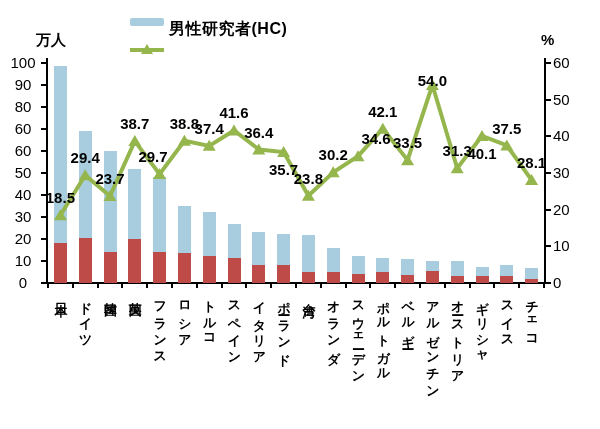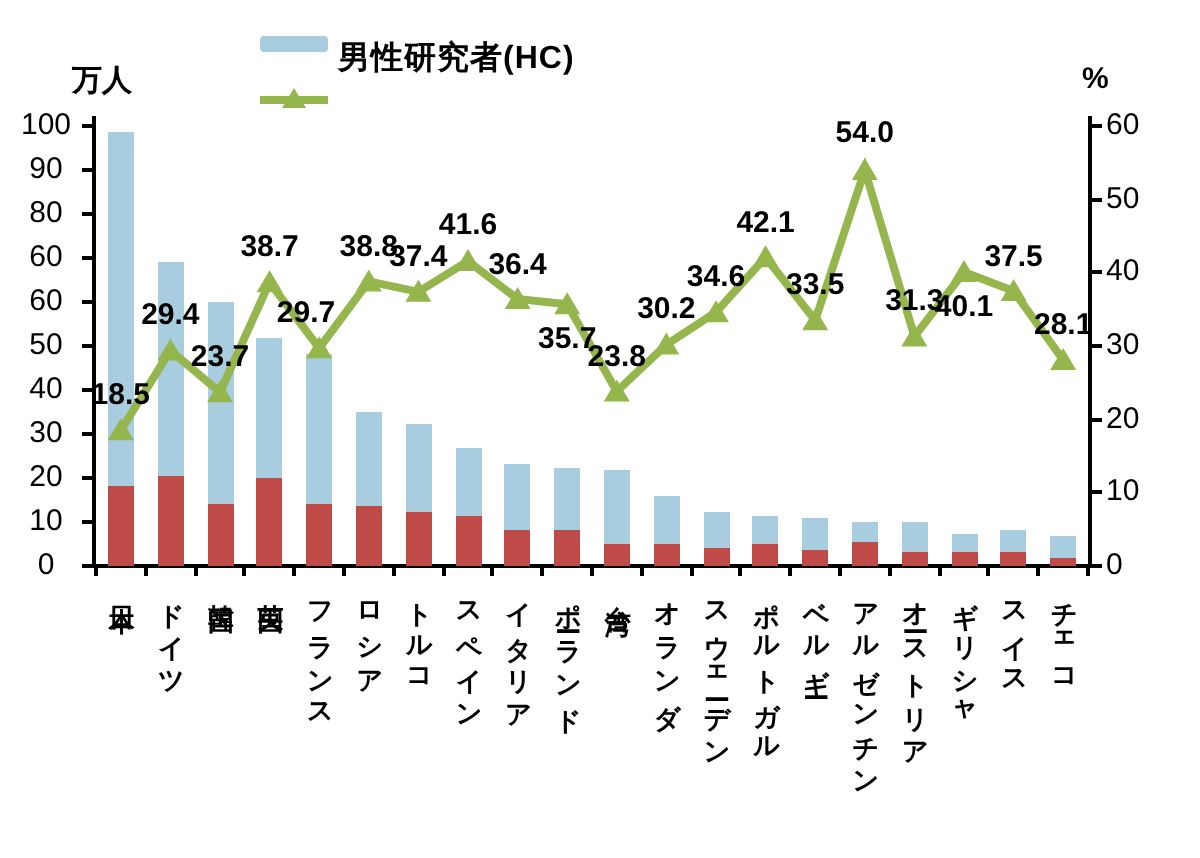--- a/index.html
+++ b/index.html
@@ -198,23 +198,23 @@
       <div class="pt-label" style="left: 82px; top: 170.1px;">23.7</div>
       <div class="pt-label" style="left: 106.8px; top: 115.1px;">38.7</div>
       <div class="pt-label" style="left: 125px; top: 148.1px;">29.7</div>
       <div class="pt-label" style="left: 156.4px; top: 114.733px;">38.8</div>
       <div class="pt-label" style="left: 181.2px; top: 119.867px;">37.4</div>
       <div class="pt-label" style="left: 206px; top: 104.467px;">41.6</div>
       <div class="pt-label" style="left: 230.8px; top: 123.533px;">36.4</div>
       <div class="pt-label" style="left: 255.6px; top: 161.1px;">35.7</div>
       <div class="pt-label" style="left: 280.4px; top: 169.733px;">23.8</div>
       <div class="pt-label" style="left: 305.2px; top: 146.267px;">30.2</div>
-      <div class="pt-label" style="left: 330px; top: 130.133px;">34.6</div>
+      <div class="pt-label" style="left: 348px; top: 130.133px;">34.6</div>
       <div class="pt-label" style="left: 354.8px; top: 102.633px;">42.1</div>
       <div class="pt-label" style="left: 379.6px; top: 134.167px;">33.5</div>
-      <div class="pt-label" style="left: 404.4px; top: 58px;">54.0</div>
+      <div class="pt-label" style="left: 404.4px; top: 72px;">54.0</div>
       <div class="pt-label" style="left: 429.2px; top: 142.233px;">31.3</div>
       <div class="pt-label" style="left: 454px; top: 144.967px;">40.1</div>
       <div class="pt-label" style="left: 478.8px; top: 119.5px;">37.5</div>
       <div class="pt-label" style="left: 503.6px; top: 153.967px;">28.1</div>
     </div>
 
 </div>
 
 </body></html>

